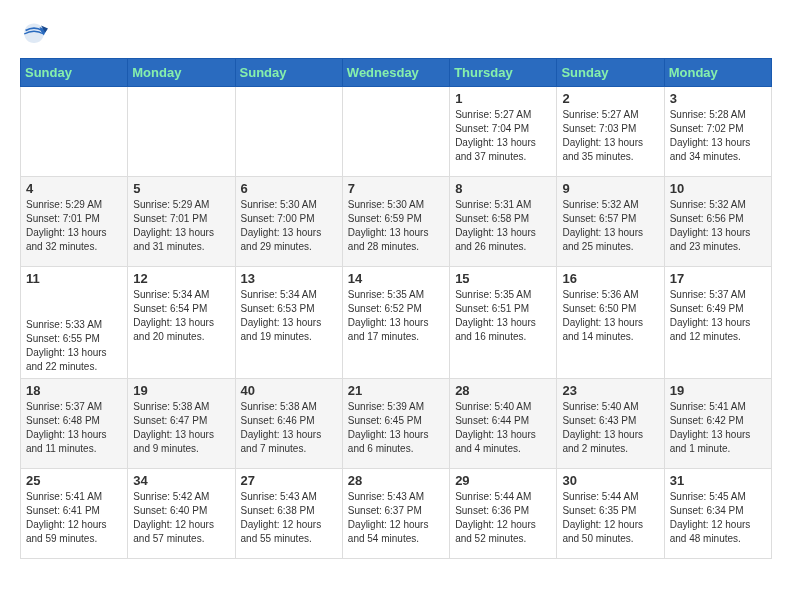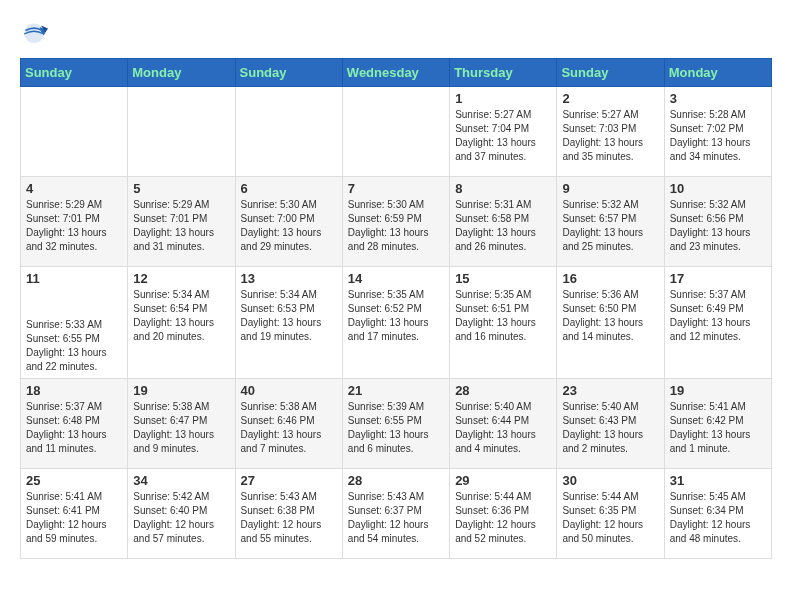--- a/index.html
+++ b/index.html
@@ -253,21 +253,21 @@
         </td>
         <td>
           <span class="day-num">40</span>
           <div class="cell-info" style="white-space: pre-line;">Sunrise: 5:38 AM
 Sunset: 6:46 PM
 Daylight: 13 hours and 7 minutes.</div>
         </td>
         <td>
           <span class="day-num">21</span>
           <div class="cell-info" style="white-space: pre-line;">Sunrise: 5:39 AM
-Sunset: 6:55 PM
+Sunset: 6:45 PM
 Daylight: 13 hours and 6 minutes.</div>
         </td>
         <td>
           <span class="day-num">28</span>
           <div class="cell-info" style="white-space: pre-line;">Sunrise: 5:40 AM
 Sunset: 6:44 PM
 Daylight: 13 hours and 4 minutes.</div>
         </td>
         <td>
           <span class="day-num">23</span>

